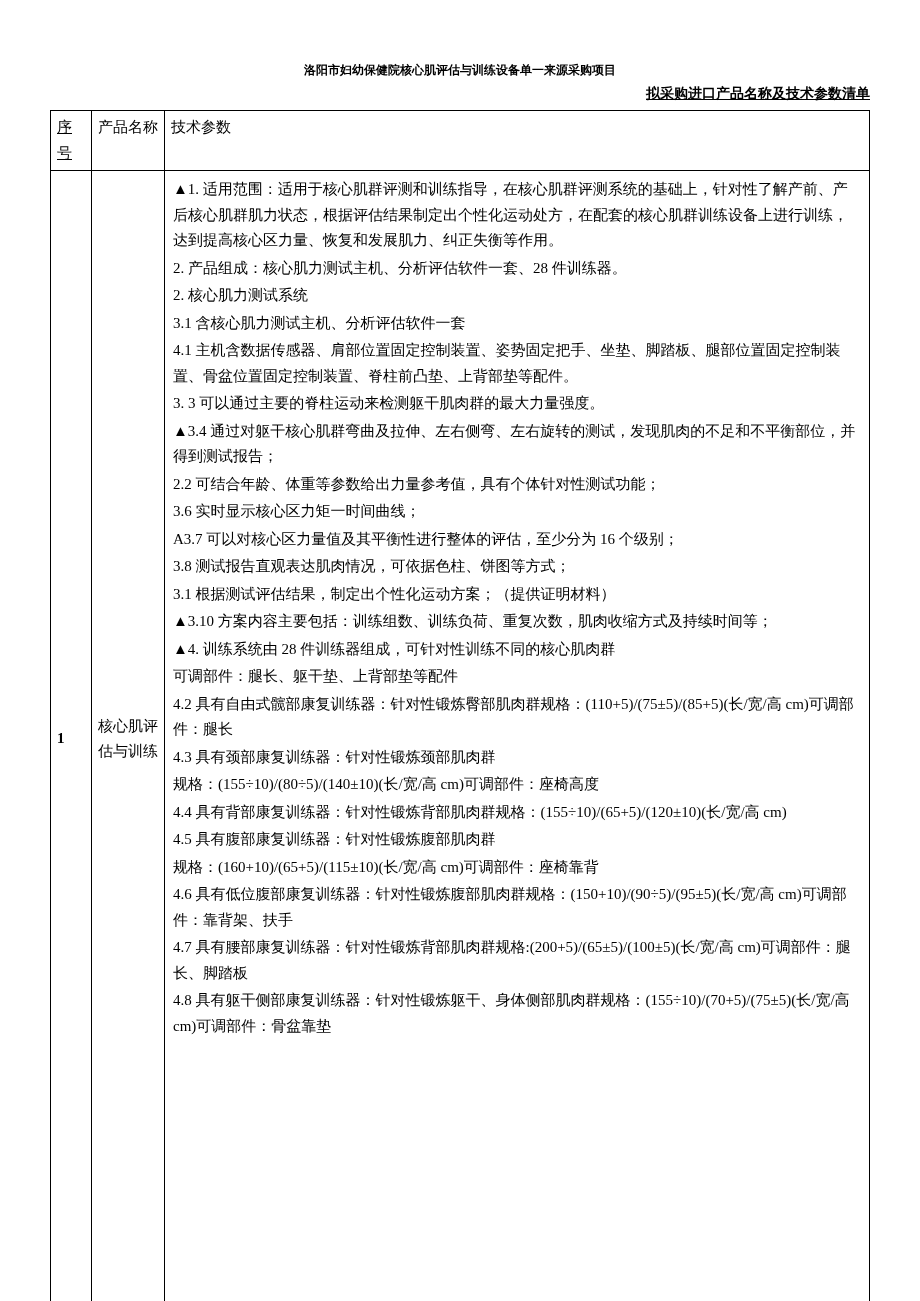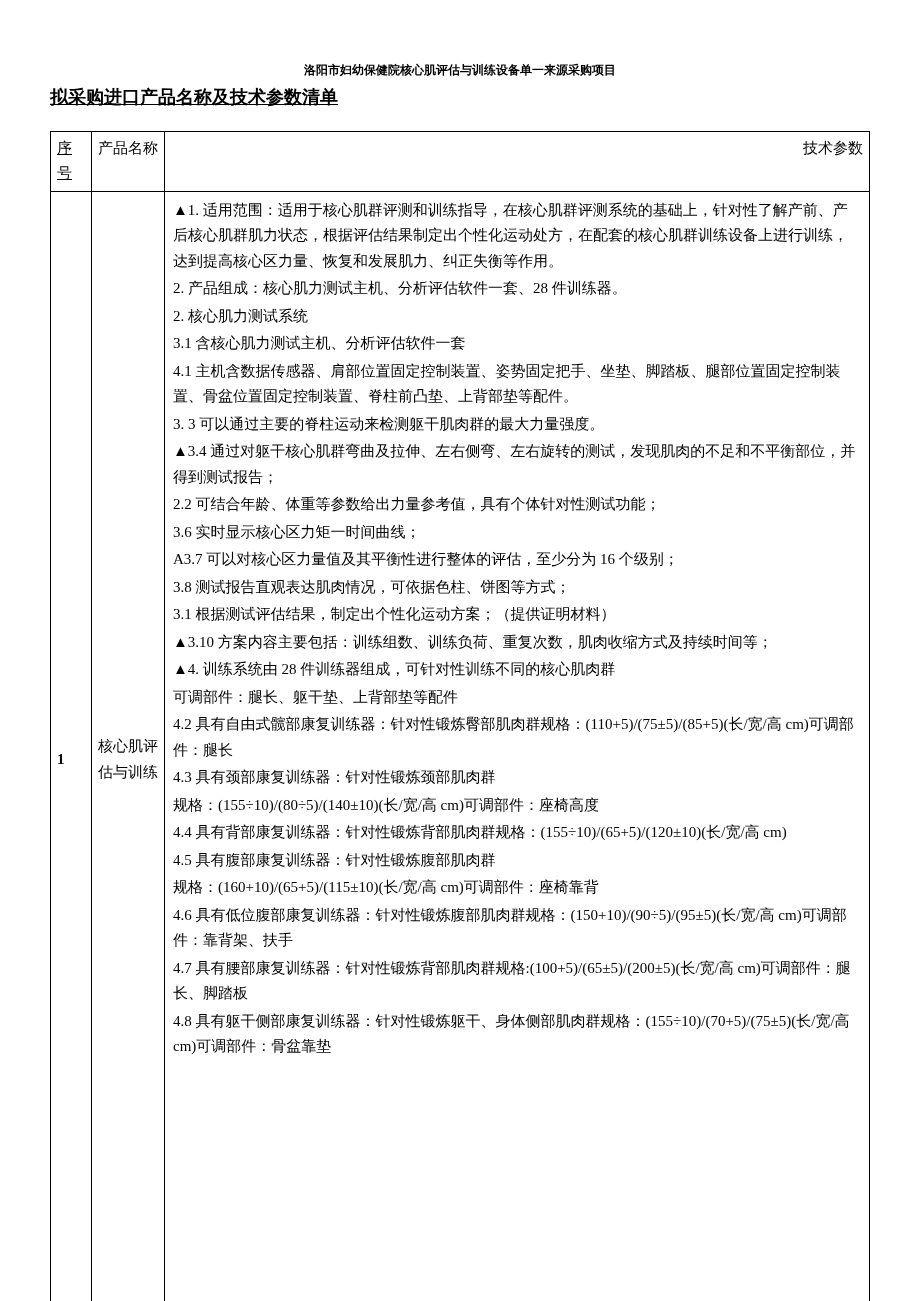--- a/index.html
+++ b/index.html
@@ -11,38 +11,38 @@
       background: #fff;
       color: #000;
     }
     .title {
       text-align: center;
       font-size: 12px;
       font-weight: bold;
       margin-bottom: 2px;
     }
     .subtitle {
-      text-align: left;
-      font-size: 18px;
+      text-align: right;
+      font-size: 14px;
       font-weight: bold;
       text-decoration: underline;
-      margin-bottom: 18px;
+      margin-bottom: 4px;
     }
     table {
       border-collapse: collapse;
       width: 100%;
     }
     th, td {
       border: 1px solid #000;
       padding: 4px 6px;
       vertical-align: top;
       text-align: left;
     }
     th {
-      text-align: right;
+      text-align: left;
       font-weight: normal;
     }
     .col-seq {
       width: 28px;
       text-align: left;
       text-decoration: underline;
     }
     .col-name {
       width: 60px;
     }
@@ -98,19 +98,19 @@
         <p>▲3.10 方案内容主要包括：训练组数、训练负荷、重复次数，肌肉收缩方式及持续时间等；</p>
         <p>▲4. 训练系统由 28 件训练器组成，可针对性训练不同的核心肌肉群</p>
         <p>可调部件：腿长、躯干垫、上背部垫等配件</p>
         <p>4.2 具有自由式髋部康复训练器：针对性锻炼臀部肌肉群规格：(110+5)/(75±5)/(85+5)(长/宽/高 cm)可调部件：腿长</p>
         <p>4.3 具有颈部康复训练器：针对性锻炼颈部肌肉群</p>
         <p>规格：(155÷10)/(80÷5)/(140±10)(长/宽/高 cm)可调部件：座椅高度</p>
         <p>4.4 具有背部康复训练器：针对性锻炼背部肌肉群规格：(155÷10)/(65+5)/(120±10)(长/宽/高 cm)</p>
         <p>4.5 具有腹部康复训练器：针对性锻炼腹部肌肉群</p>
         <p>规格：(160+10)/(65+5)/(115±10)(长/宽/高 cm)可调部件：座椅靠背</p>
         <p>4.6 具有低位腹部康复训练器：针对性锻炼腹部肌肉群规格：(150+10)/(90÷5)/(95±5)(长/宽/高 cm)可调部件：靠背架、扶手</p>
-        <p>4.7 具有腰部康复训练器：针对性锻炼背部肌肉群规格:(100+5)/(65±5)/(200±5)(长/宽/高 cm)可调部件：腿长、脚踏板</p>
+        <p>4.7 具有腰部康复训练器：针对性锻炼背部肌肉群规格:(200+5)/(65±5)/(100±5)(长/宽/高 cm)可调部件：腿长、脚踏板</p>
         <p>4.8 具有躯干侧部康复训练器：针对性锻炼躯干、身体侧部肌肉群规格：(155÷10)/(70+5)/(75±5)(长/宽/高 cm)可调部件：骨盆靠垫</p>
         <div class="spacer"></div>
       </td>
     </tr>
   </tbody>
 </table>
 
 </body></html>

